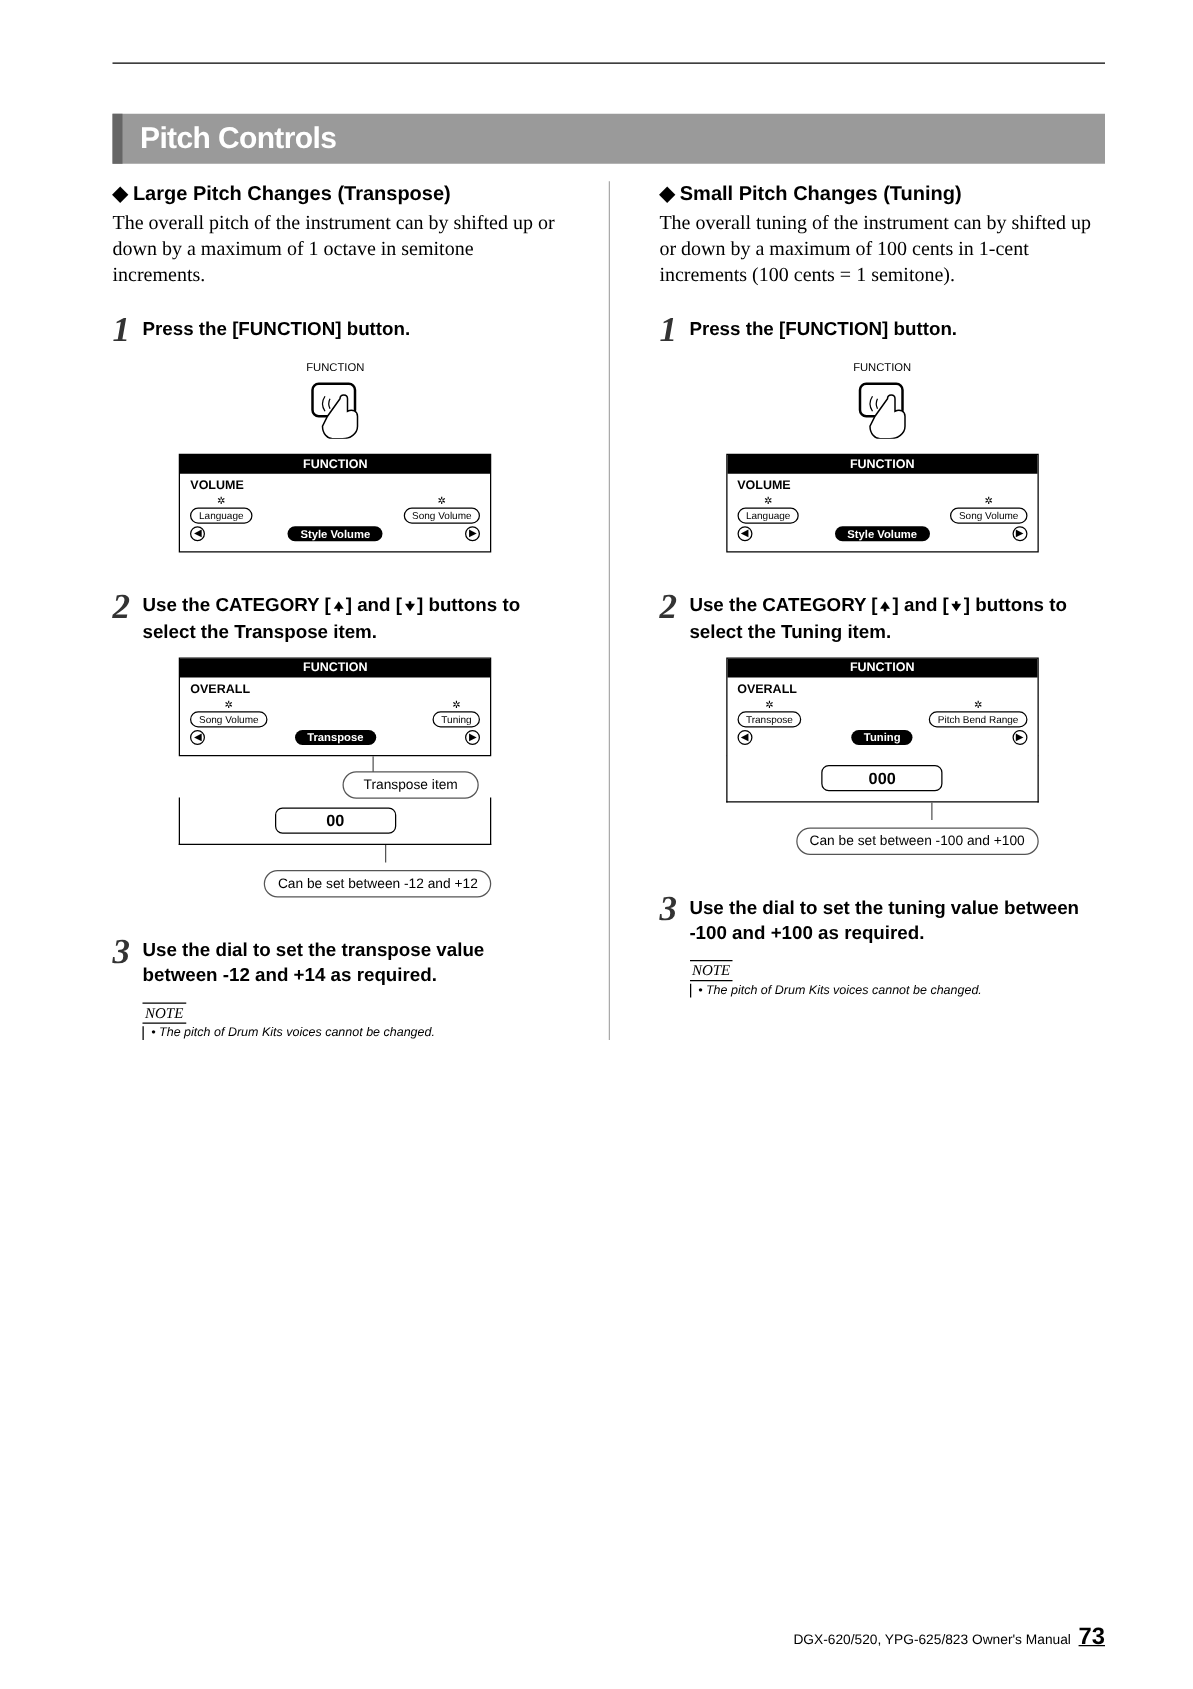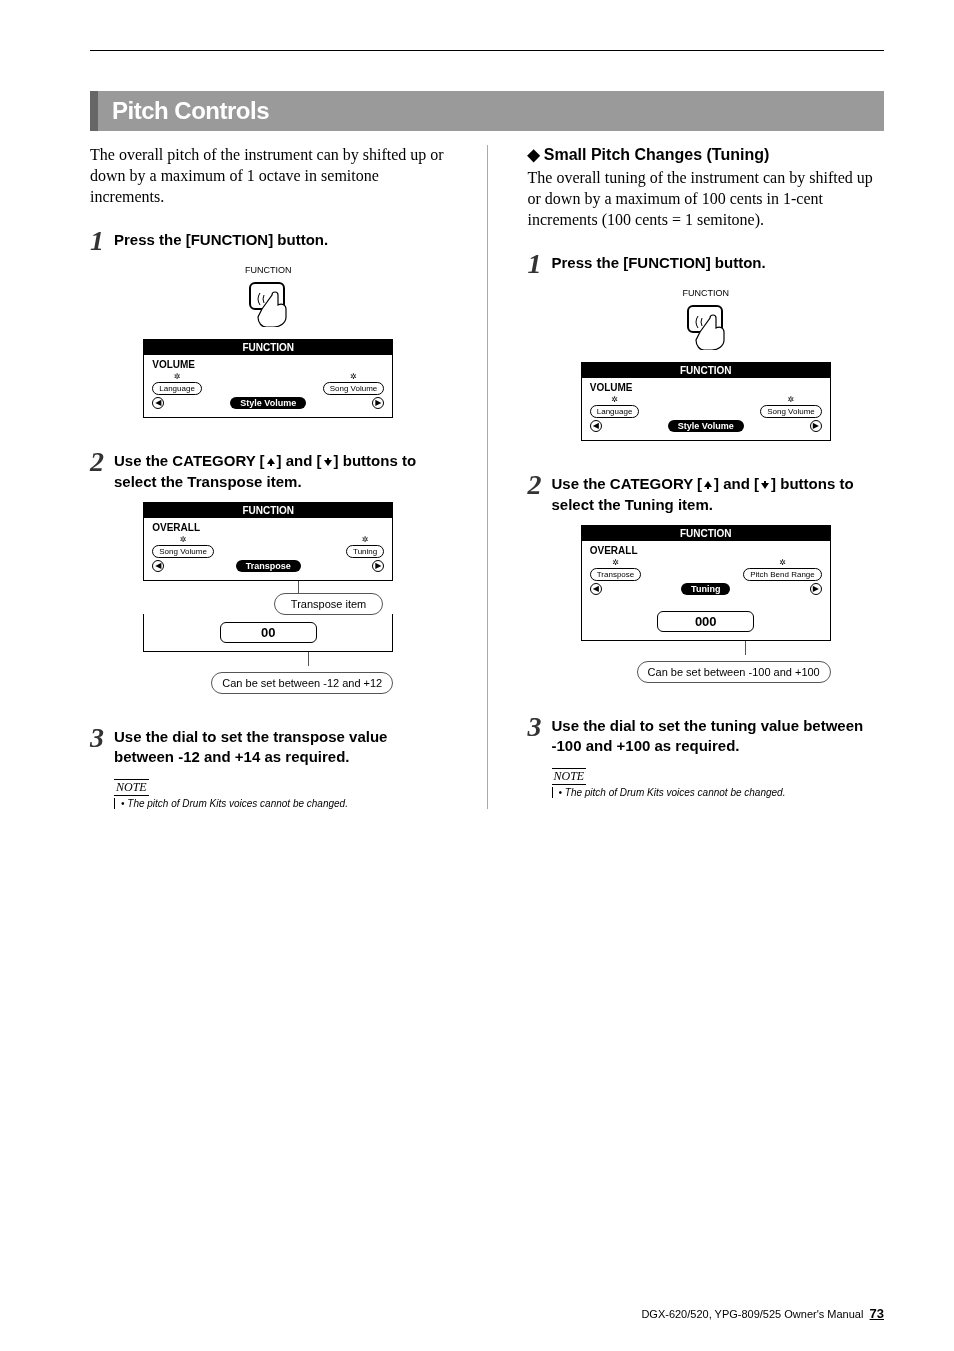--- a/index.html
+++ b/index.html
@@ -210,21 +210,21 @@
   }
   .footer {
     position: absolute;
     bottom: 30px;
     right: 70px;
     font-family: Arial, sans-serif;
     font-size: 11px;
   }
   .page-num {
     font-weight: bold;
-    font-size: 13px;
+    font-size: 19px;
     text-decoration: underline;
   }
   .cat-icon {
     display: inline-block;
     vertical-align: middle;
   }
   .callout-wrapper {
     position: relative;
     display: flex;
     flex-direction: column;
@@ -251,20 +251,23 @@
 <body>
 
 <div class="page">
   <div class="top-rule"></div>
 
   <div class="section-title-bar">Pitch Controls</div>
 
   <div class="columns">
 
     <div class="column">
+      <div class="sub-heading">
+        <span class="diamond">◆</span><span>Large Pitch Changes (Transpose)</span>
+      </div>
       <div class="body-text">The overall pitch of the instrument can by shifted up or down by a maximum of 1 octave in semitone increments.</div>
 
       <div class="step">
         <span class="step-num">1</span>
         <span class="step-text">Press the [FUNCTION] button.</span>
       </div>
       <div class="figure">
         <div class="function-btn-fig">
           <div class="function-label">FUNCTION</div>
           <svg class="function-button-svg" width="80" height="50" viewBox="0 0 80 50">
@@ -451,15 +454,15 @@
         <span class="step-text">Use the dial to set the tuning value between -100 and +100 as required.</span>
       </div>
       <div class="note-box">
         <span class="note-title">NOTE</span>
         <div class="note-text">• The pitch of Drum Kits voices cannot be changed.</div>
       </div>
     </div>
   </div>
 
   <div class="footer">
-    <span>DGX-620/520, YPG-809/525  Owner's Manual</span>&nbsp;&nbsp;<span class="page-num">73</span>
+    <span>DGX-620/520, YPG-625/823  Owner's Manual</span>&nbsp;&nbsp;<span class="page-num">73</span>
   </div>
 </div>
 
 </body></html>

